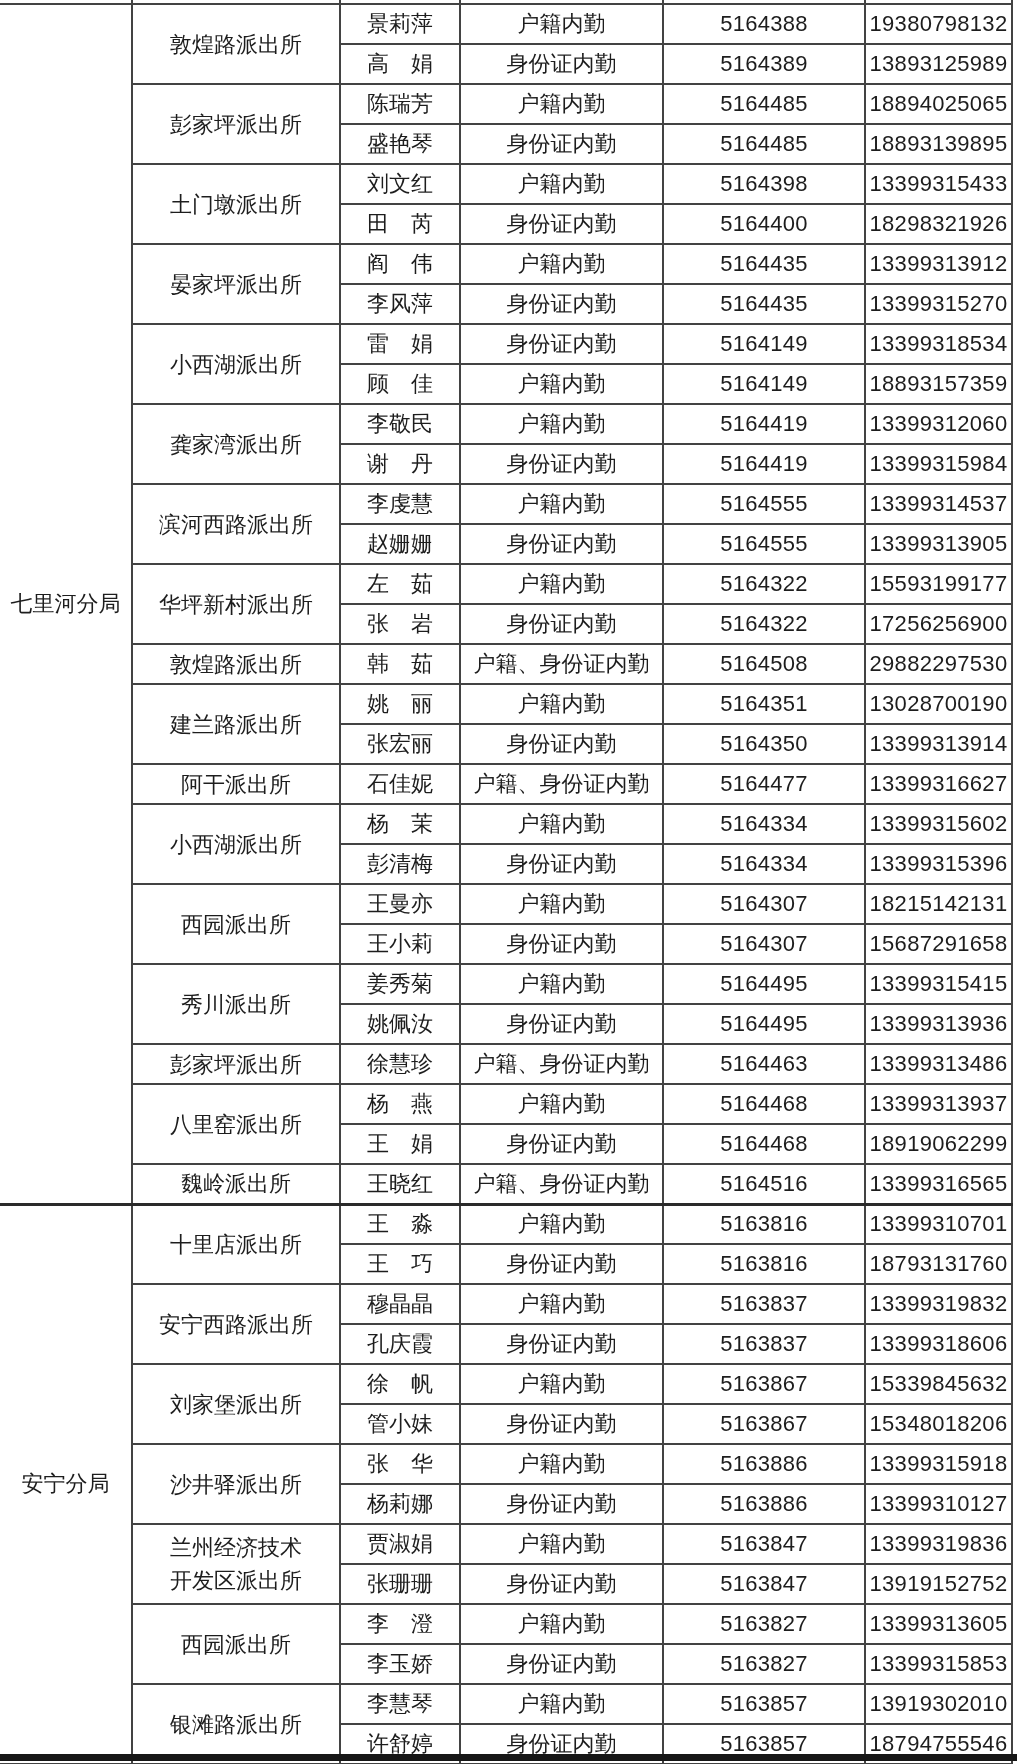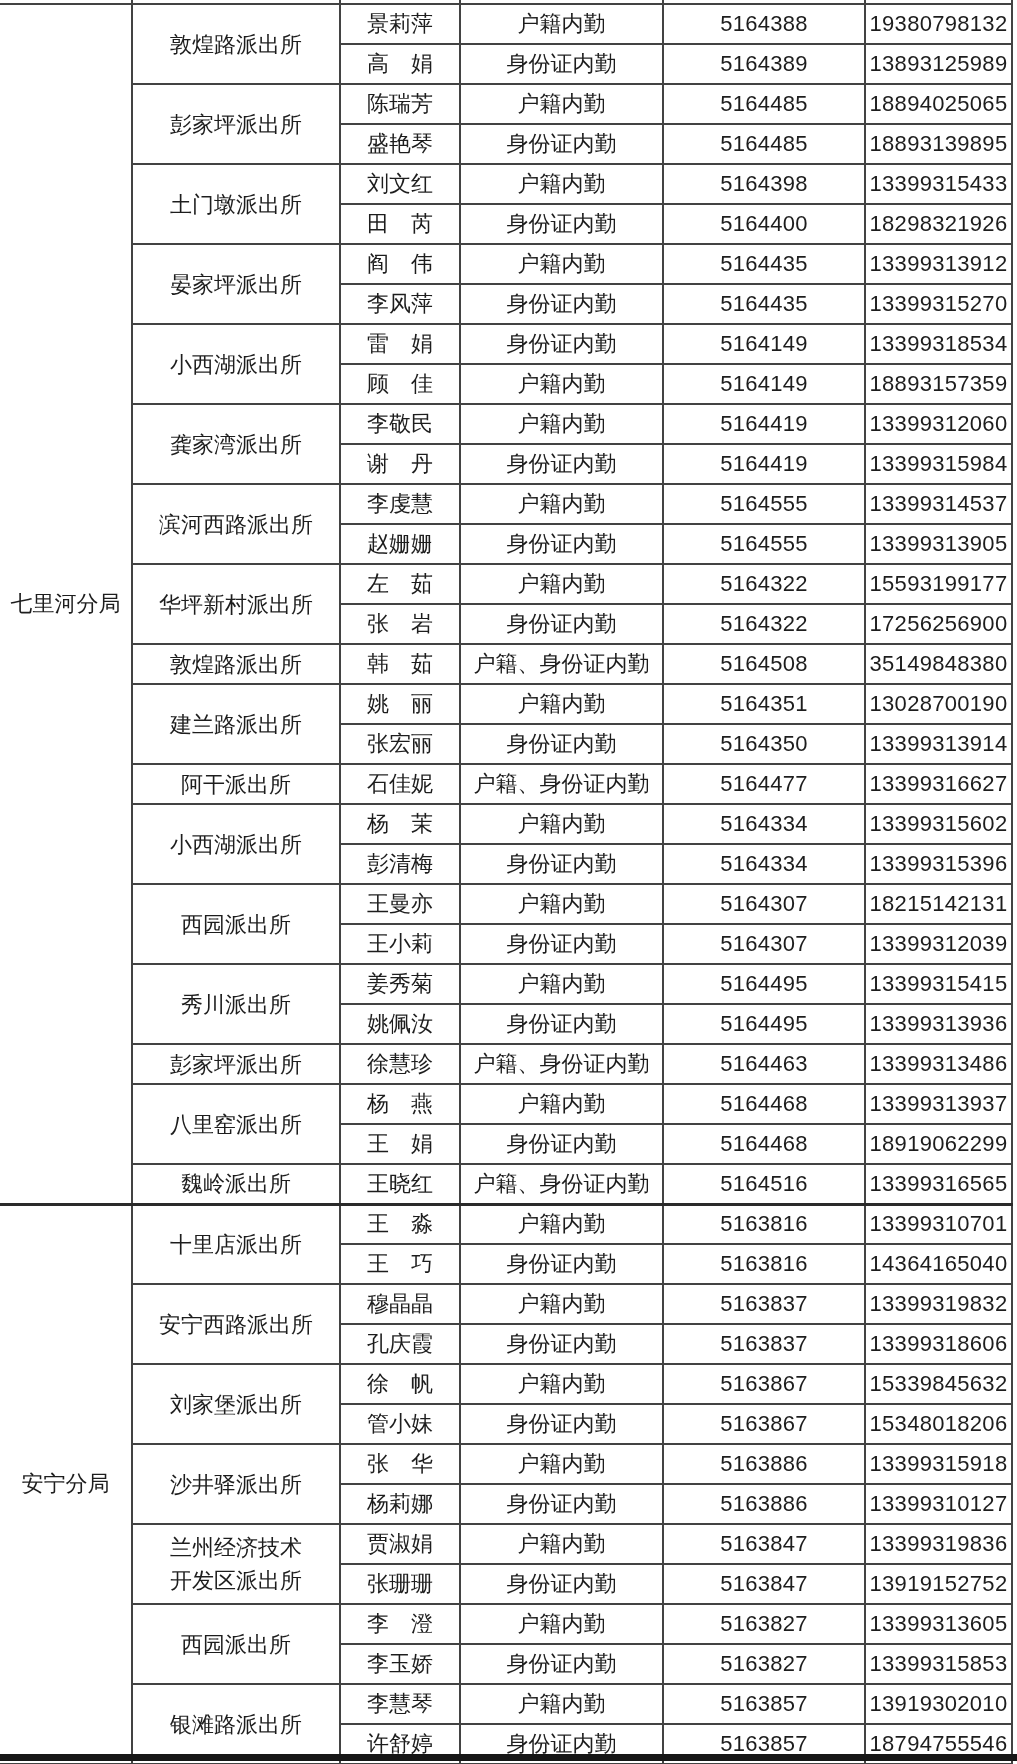--- a/index.html
+++ b/index.html
@@ -171,21 +171,21 @@
           <td class="name-cell">张　岩</td>
           <td class="duty-cell">身份证内勤</td>
           <td class="phone-cell">5164322</td>
           <td class="mobile-cell">17256256900</td>
         </tr>
         <tr>
           <td class="station-cell" rowspan="1">敦煌路派出所</td>
           <td class="name-cell">韩　茹</td>
           <td class="duty-cell">户籍、身份证内勤</td>
           <td class="phone-cell">5164508</td>
-          <td class="mobile-cell">35149848380</td>
+          <td class="mobile-cell">29882297530</td>
         </tr>
         <tr>
           <td class="station-cell" rowspan="2">建兰路派出所</td>
           <td class="name-cell">姚　丽</td>
           <td class="duty-cell">户籍内勤</td>
           <td class="phone-cell">5164351</td>
           <td class="mobile-cell">13028700190</td>
         </tr>
         <tr>
           <td class="name-cell">张宏丽</td>
@@ -217,21 +217,21 @@
           <td class="station-cell" rowspan="2">西园派出所</td>
           <td class="name-cell">王曼亦</td>
           <td class="duty-cell">户籍内勤</td>
           <td class="phone-cell">5164307</td>
           <td class="mobile-cell">18215142131</td>
         </tr>
         <tr>
           <td class="name-cell">王小莉</td>
           <td class="duty-cell">身份证内勤</td>
           <td class="phone-cell">5164307</td>
-          <td class="mobile-cell">13399312039</td>
+          <td class="mobile-cell">15687291658</td>
         </tr>
         <tr>
           <td class="station-cell" rowspan="2">秀川派出所</td>
           <td class="name-cell">姜秀菊</td>
           <td class="duty-cell">户籍内勤</td>
           <td class="phone-cell">5164495</td>
           <td class="mobile-cell">13399315415</td>
         </tr>
         <tr>
           <td class="name-cell">姚佩汝</td>
@@ -271,21 +271,21 @@
           <td class="station-cell" rowspan="2">十里店派出所</td>
           <td class="name-cell">王　淼</td>
           <td class="duty-cell">户籍内勤</td>
           <td class="phone-cell">5163816</td>
           <td class="mobile-cell">13399310701</td>
         </tr>
         <tr>
           <td class="name-cell">王　巧</td>
           <td class="duty-cell">身份证内勤</td>
           <td class="phone-cell">5163816</td>
-          <td class="mobile-cell">14364165040</td>
+          <td class="mobile-cell">18793131760</td>
         </tr>
         <tr>
           <td class="station-cell" rowspan="2">安宁西路派出所</td>
           <td class="name-cell">穆晶晶</td>
           <td class="duty-cell">户籍内勤</td>
           <td class="phone-cell">5163837</td>
           <td class="mobile-cell">13399319832</td>
         </tr>
         <tr>
           <td class="name-cell">孔庆霞</td>

